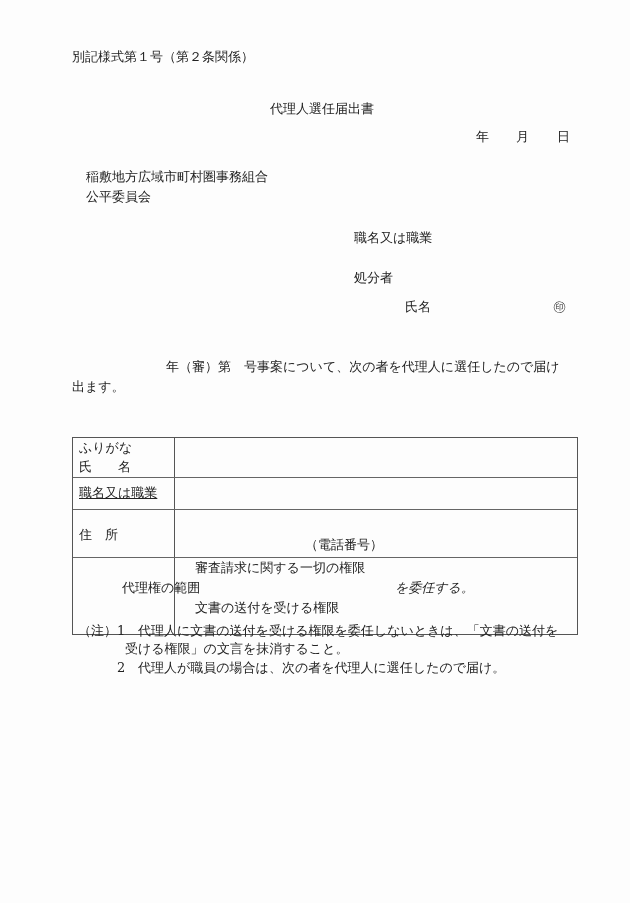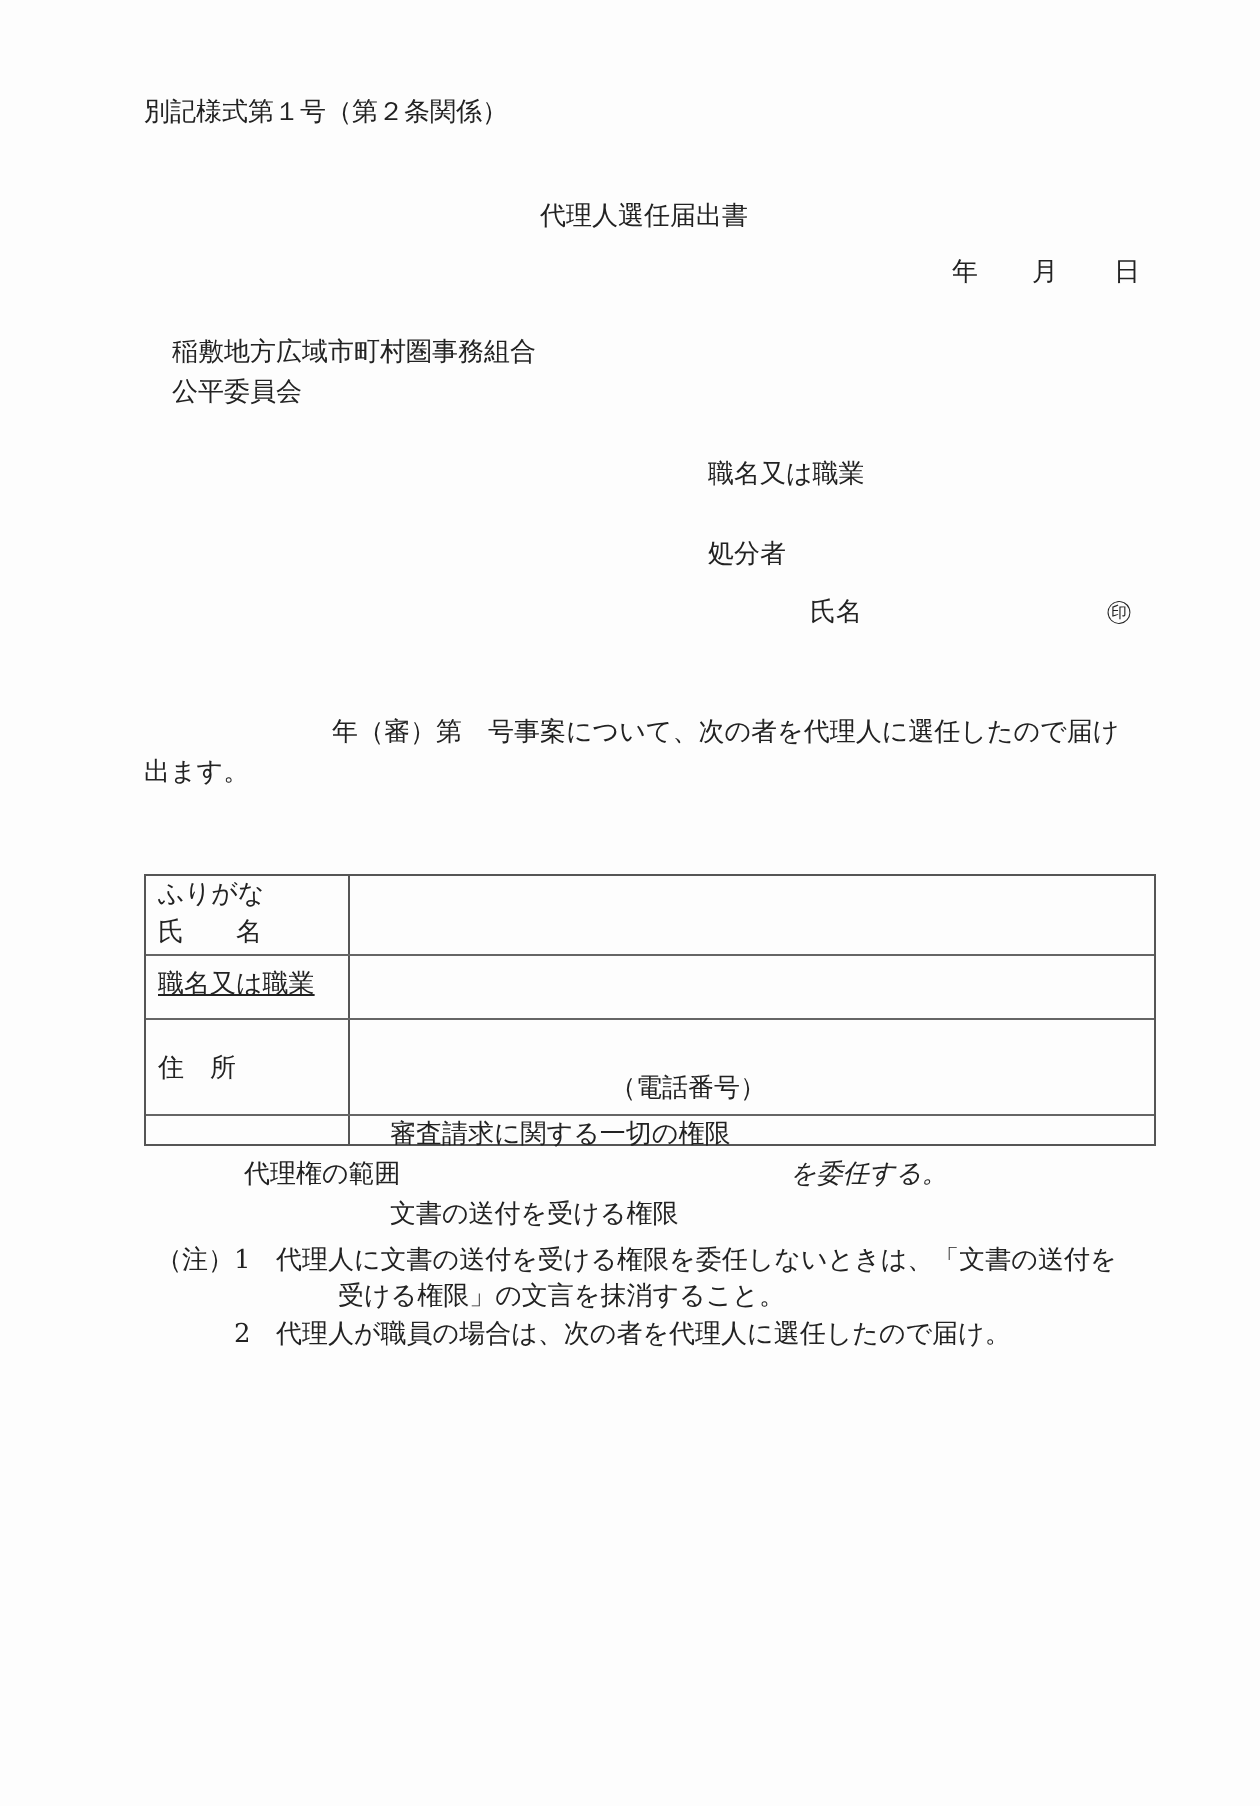--- a/index.html
+++ b/index.html
@@ -2,21 +2,21 @@
 <html><head>
   <meta charset="utf-8">
   <style>
     html, body { margin: 0; padding: 0; background: #ffffff; }
     body {
       width: 630px; height: 903px; position: relative; overflow: hidden;
       font-family: "DejaVu Serif", "Liberation Serif", serif;
       font-size: 13px; color: #222222; background: #fdfdfd;
     }
     .abs { position: absolute; white-space: nowrap; line-height: 16px; }
-    .tbl { position: absolute; left: 72px; top: 437px; width: 506px; height: 136px;
+    .tbl { position: absolute; left: 72px; top: 437px; width: 506px; height: 198px;
       border: 1px solid #555555; box-sizing: border-box; }
     .vline { position: absolute; left: 101px; top: 0; width: 1px; height: 100%; background: #555555; }
     .hline { position: absolute; left: 0; width: 100%; height: 1px; background: #666666; }
     .cell { position: absolute; white-space: nowrap; line-height: 16px; }
     .seal { font-size: 13px; }
   </style>
 </head>
 <body>
 
 <div>
@@ -70,18 +70,18 @@
       <div class="cell" style="left:122px; top:122px;">審査請求に関する一切の権限</div>
       <div class="cell" style="left:322px; top:142px;font-style:italic;">を委任する。</div>
       <div class="cell" style="left:122px; top:162px;">文書の送付を受ける権限</div>
     </div>
   </div>
 
   <div>
     <div class="abs" style="left:78px; top:623px;">（注）</div>
     <div class="abs" style="left:117px; top:623px;">1</div>
     <div class="abs" style="left:138px; top:623px;">代理人に文書の送付を受ける権限を委任しないときは、「文書の送付を</div>
-    <div class="abs" style="left:125px; top:641px;margin-left:44px;">受ける権限」の文言を抹消すること。</div>
+    <div class="abs" style="left:125px; top:641px;">受ける権限」の文言を抹消すること。</div>
     <div class="abs" style="left:117px; top:660px;">2</div>
     <div class="abs" style="left:138px; top:660px;">代理人が職員の場合は、次の者を代理人に選任したので届け。</div>
   </div>
 
 </div>
 
 </body></html>

